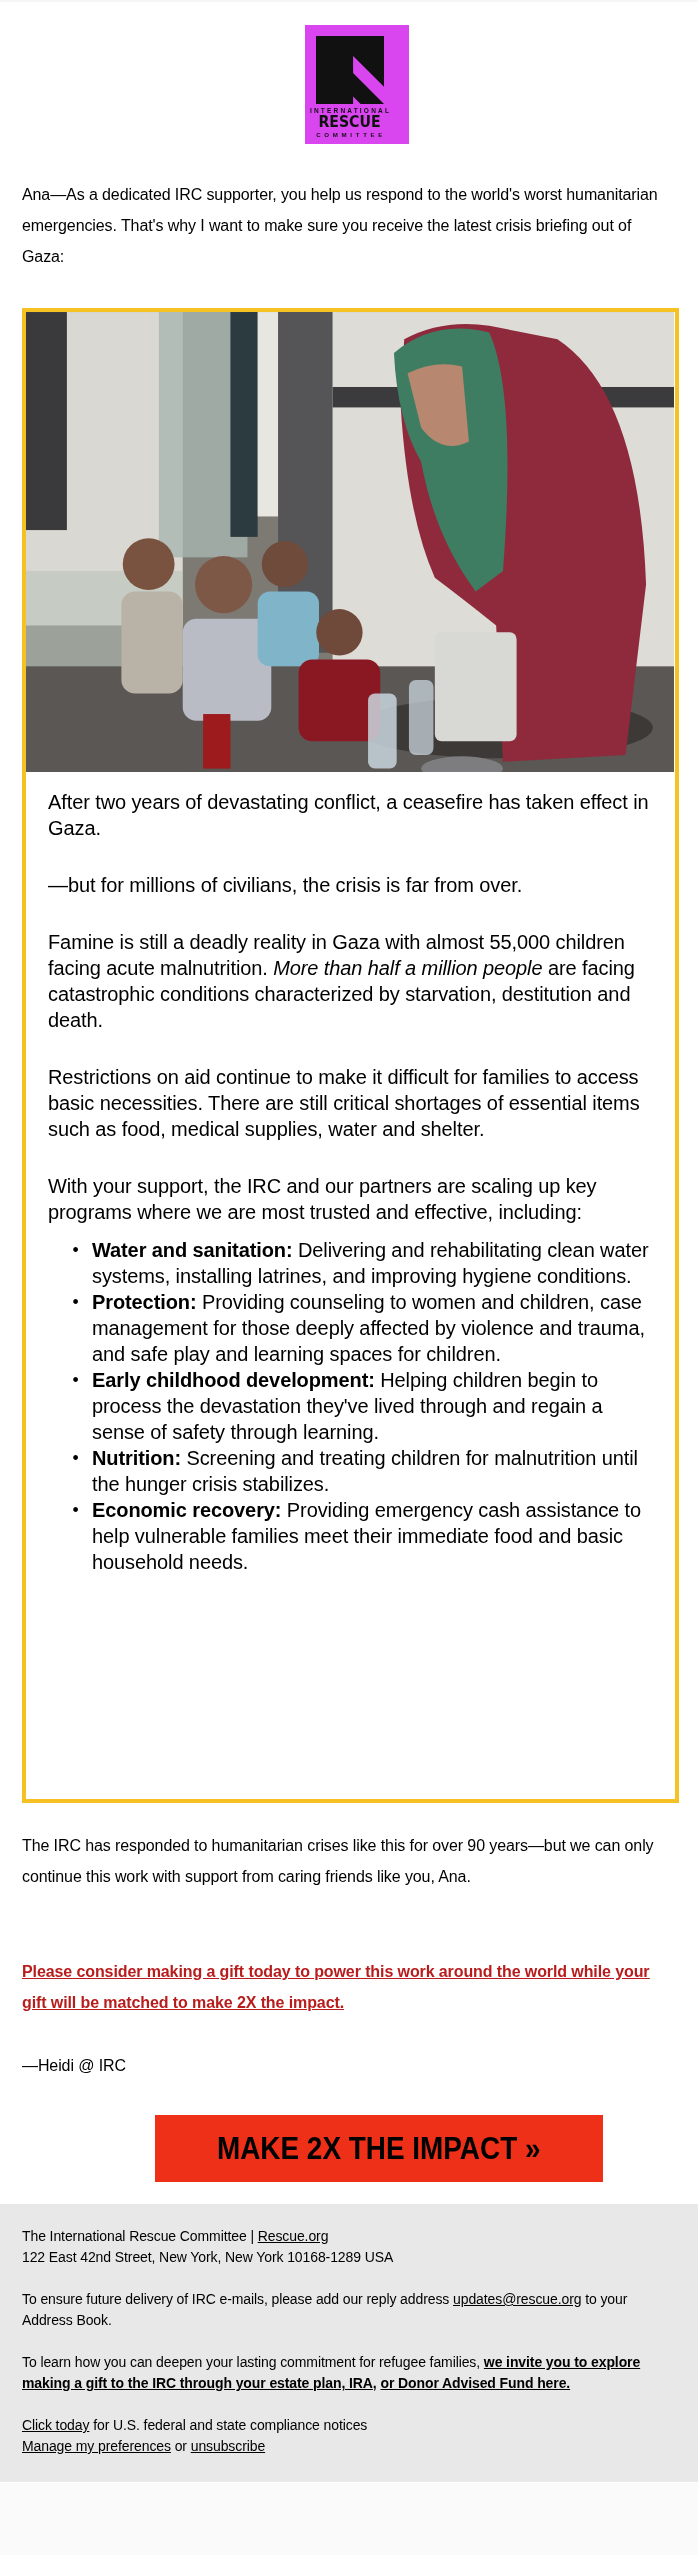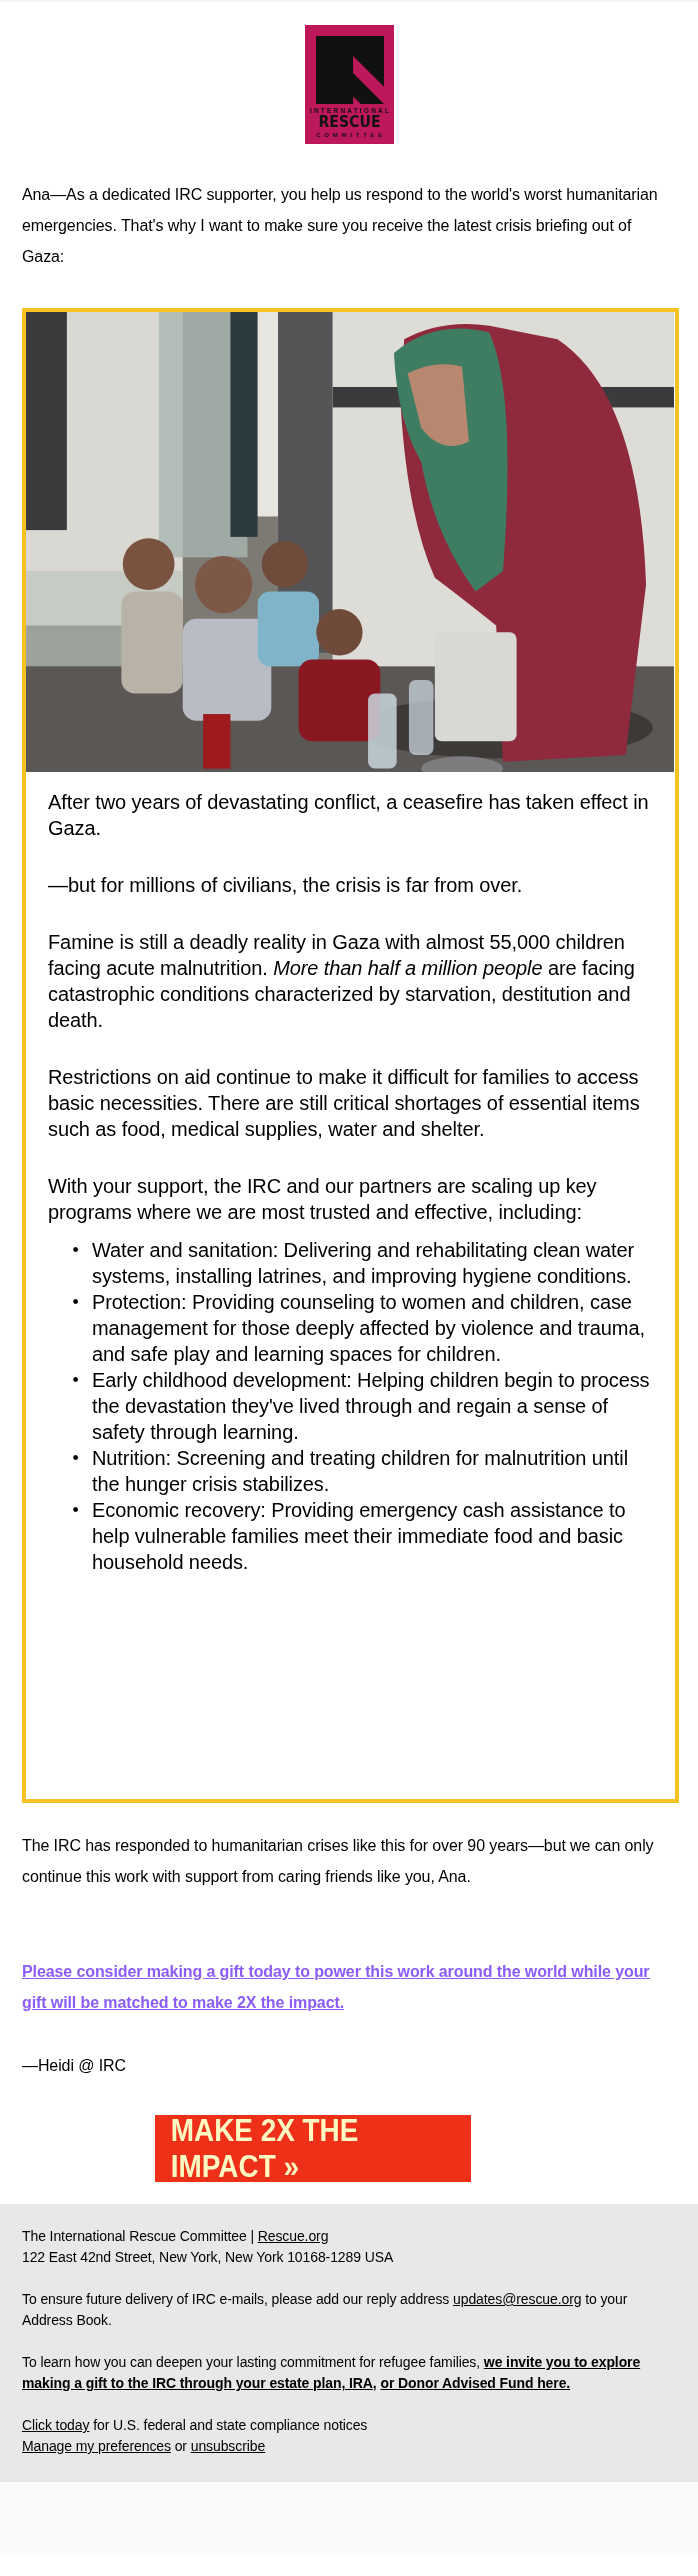--- a/index.html
+++ b/index.html
@@ -9,22 +9,22 @@
     height: 2576px;
     position: relative;
     font-family: "Liberation Sans", sans-serif;
     color: #000000;
     overflow: hidden;
   }
   .top-strip { position: absolute; left: 0; top: 0; width: 698px; height: 2px; background: #f6f6f6; }
 
   
   .logo {
-    position: absolute; left: 305px; top: 24.5px; width: 89px; height: 119px;
-    background: #be185d; display: block;
+    position: absolute; left: 305px; top: 24.5px; width: 104px; height: 119px;
+    background: #d946ef; display: block;
   }
   .logo svg { position: absolute; left: 11px; top: 11px; }
   .logo .l1, .logo .l2, .logo .l3 {
     position: absolute; left: 0; width: 89px; text-align: center; color: #111;
     font-weight: bold; font-family: "Liberation Sans", sans-serif;
   }
   .logo .l1 { top: 82px; font-size: 6.5px; letter-spacing: 2.2px; padding-left: 2px; }
   .logo .l2 { top: 89px; font-size: 15.7px; letter-spacing: 0px; line-height: 16.4px; font-family: "DejaVu Sans", sans-serif; font-weight: bold; transform: scaleX(0.9); }
   .logo .l3 { top: 106px; font-size: 6.1px; letter-spacing: 3.7px; padding-left: 3.4px; }
 
@@ -47,30 +47,30 @@
     position: absolute; left: 22px; top: 477px; width: 607px;
     font-size: 20px; line-height: 26px; letter-spacing: -0.1px;
   }
   .box-body p { margin-bottom: 31px; }
   .box-body p.bold { font-weight: normal; }
   .box-body ul { list-style: none; padding-left: 0; margin: 0; }
   .box-body li { position: relative; padding-left: 44px; }
   .box-body li::before {
     content: "•"; position: absolute; left: 24.5px; top: 0; font-size: 17.7px;
   }
-  .box-body li b { font-weight: normal; text-align: right; }
+  .box-body li b { font-weight: bold; text-align: right; }
 
   #outro1 { top: 1830px; }
   #outro2 { top: 1956px; font-weight: bold; text-decoration: underline; }
-  #outro2 a { color: #8b5cf6; text-decoration: underline; }
+  #outro2 a { color: #b91c1c; text-decoration: underline; }
   #signature { top: 2050px; }
 
   .cta {
-    position: absolute; left: 155px; top: 2115px; width: 316px; height: 67px;
-    background: #ee3019; color: #fef9c3; text-decoration: none;
+    position: absolute; left: 155px; top: 2115px; width: 448px; height: 67px;
+    background: #ee3019; color: #000000; text-decoration: none;
     display: flex; align-items: center; justify-content: center;
     font-weight: bold; font-size: 31px; letter-spacing: 0px;
     font-family: "Liberation Sans", sans-serif;
   }
   .cta span { transform: scaleX(0.9); display: inline-block; }
 
   .footer {
     position: absolute; left: 0; top: 2204px; width: 698px; height: 278px;
     background: #e8e8e8; padding: 22px 30px 0 22px;
     font-size: 14px; line-height: 21px; letter-spacing: -0.1px;

